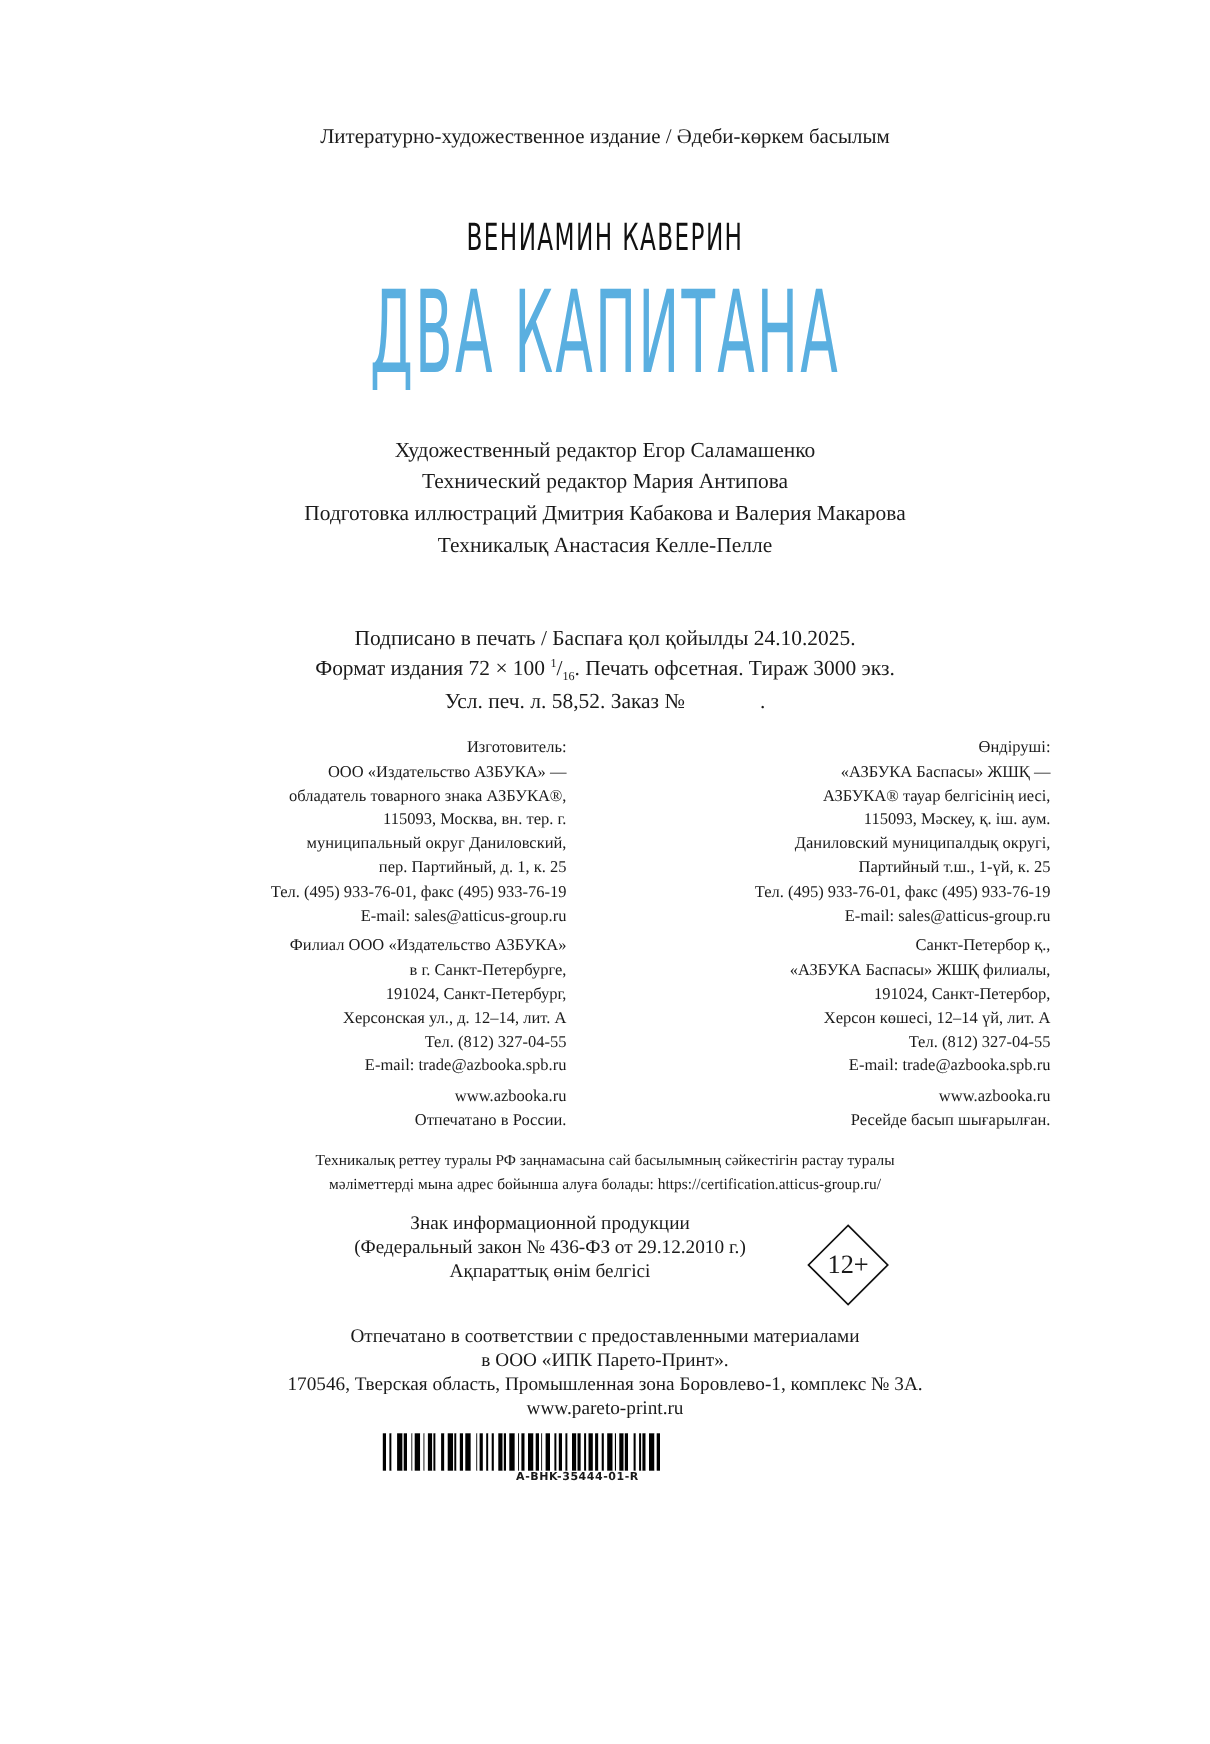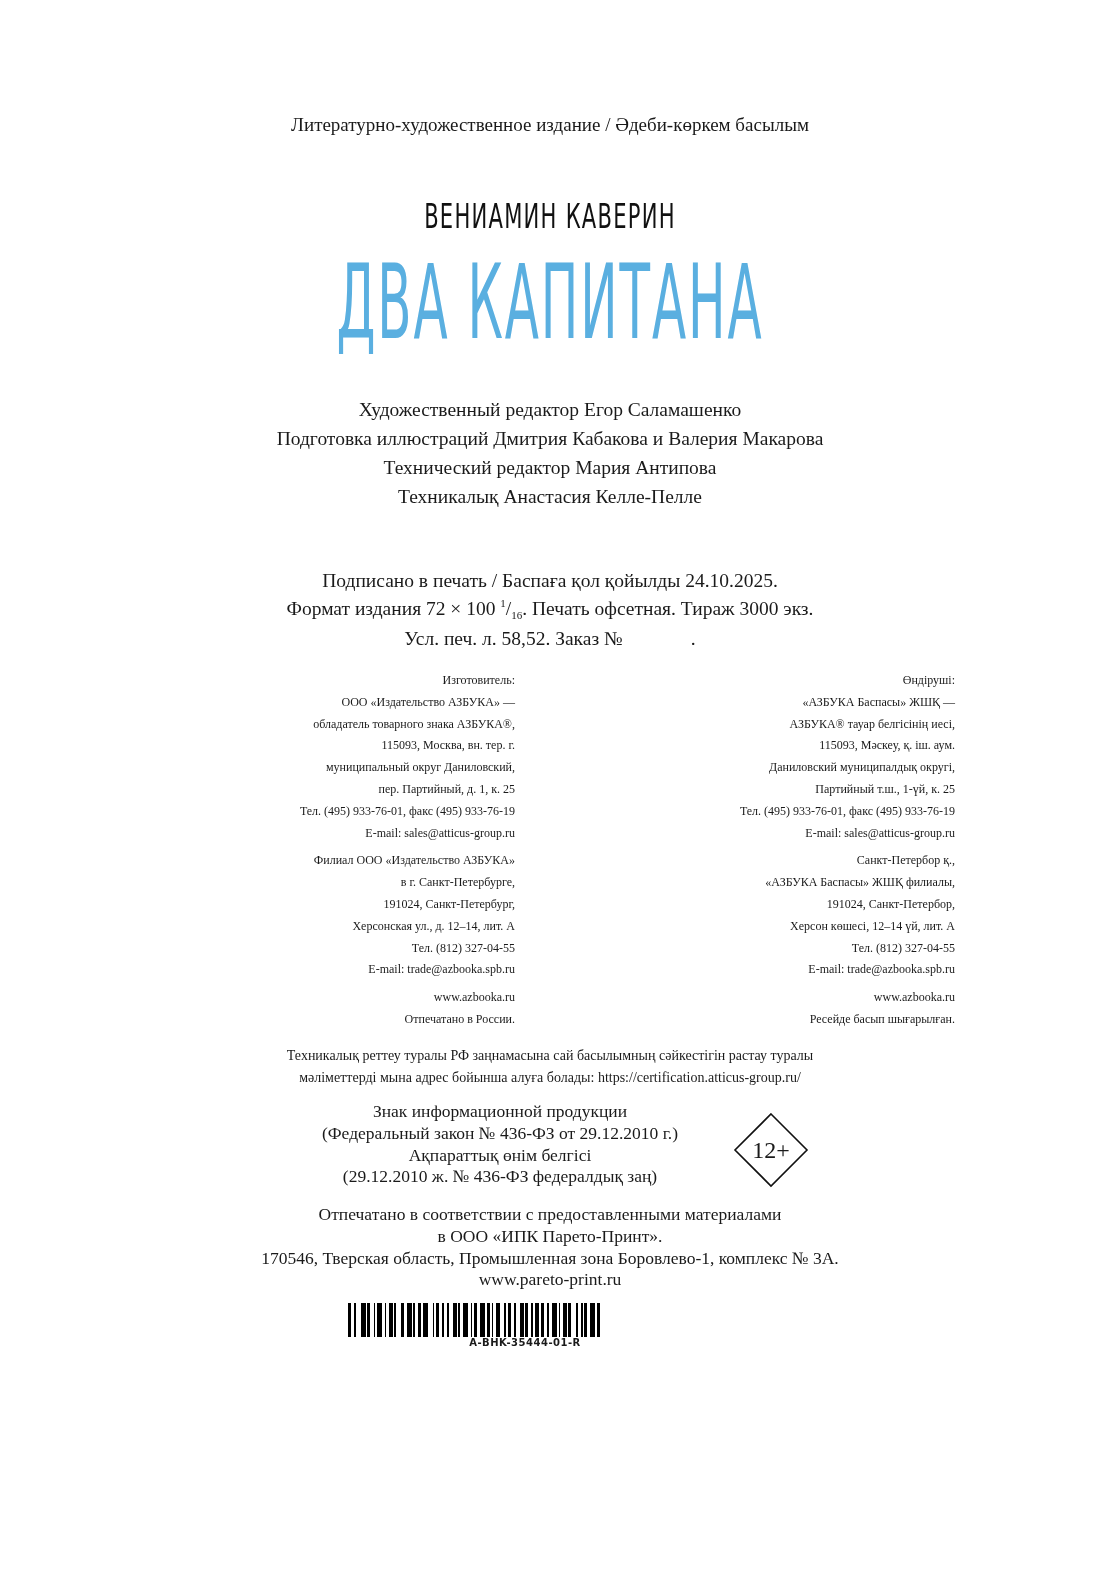--- a/index.html
+++ b/index.html
@@ -8,21 +8,21 @@
   .abs { position: absolute; }
   .center { left: 0; width: 1100px; text-align: center; }
   .edition { top: 114px; font-size: 19px; }
   .author { top: 196px; font-family: "DejaVu Sans", sans-serif; font-size: 34px;
             letter-spacing: 2px; transform: scaleX(0.62); transform-origin: center; color:#111; }
   .title { top: 242px; font-family: "DejaVu Sans", sans-serif; font-size: 104px;
            color: #5AAFE0; transform: scaleX(0.48); transform-origin: center; line-height: 120px; letter-spacing: 4px; }
   .credits { top: 395px; font-size: 19.5px; line-height: 29px; }
   .signed { top: 569px; font-size: 19.5px; line-height: 23px; }
   .signed sup, .signed sub { font-size: 11px; }
-  .col { top: 670px; font-size: 12px; line-height: 21.8px; }
+  .col { top: 670px; font-size: 15px; line-height: 21.8px; }
   .col-left { left: 120px; width: 395px; text-align: right; }
   .col-right { left: 535px; width: 420px; text-align: right; }
   .col .gap { height: 6px; }
   .tech { top: 1045px; font-size: 14px; line-height: 21.8px; }
   .sign-text { left: 270px; width: 460px; top: 1101px; text-align: center; font-size: 17.5px; line-height: 21.8px; }
   .badge { left: 733px; top: 1112px; width: 76px; height: 76px; }
   .printed { top: 1204px; font-size: 17.5px; line-height: 21.8px; }
   .barcode { left: 348px; top: 1303px; width: 354px; height: 34px; display: flex; align-items: stretch; }
   .barcode span { display: block; background: #000; }
   .barcode-label { left: 348px; top: 1337px; width: 354px; text-align: center;
@@ -30,22 +30,22 @@
 </style>
 </head>
 <body>
 
 <div class="abs center edition">Литературно-художественное издание / Әдеби-көркем басылым</div>
 <div class="abs center author">ВЕНИАМИН КАВЕРИН</div>
 <div class="abs center title">ДВА КАПИТАНА</div>
 
 <div class="abs center credits">
   <div>Художественный редактор Егор Саламашенко</div>
+  <div>Технический редактор Мария Антипова</div>
   <div>Подготовка иллюстраций Дмитрия Кабакова и Валерия Макарова</div>
-  <div>Технический редактор Мария Антипова</div>
   <div>Техникалық Анастасия Келле-Пелле</div>
 </div>
 
 <div class="abs center signed">
   <div>Подписано в печать / Баспаға қол қойылды 24.10.2025.</div>
   <div><span>Формат издания 72 × 100 </span><sup>1</sup><span>/</span><sub>16</sub><span>. Печать офсетная. Тираж 3000 экз.</span></div>
   <div style="white-space:pre;">Усл. печ. л. 58,52. Заказ №              .</div>
 </div>
 
 <div class="abs col col-left">
@@ -92,21 +92,20 @@
 
 <div class="abs center tech">
   <div>Техникалық реттеу туралы РФ заңнамасына сай басылымның сәйкестігін растау туралы</div>
   <div>мәліметтерді мына адрес бойынша алуға болады: https://certification.atticus-group.ru/</div>
 </div>
 
 <div class="abs sign-text">
   <div>Знак информационной продукции</div>
   <div>(Федеральный закон № 436-ФЗ от 29.12.2010 г.)</div>
   <div>Ақпараттық өнім белгісі</div>
-  <div>(29.12.2010 ж. № 436-ФЗ федералдық заң)</div>
 </div>
 
 <div class="abs badge">
   <svg width="76" height="76" viewBox="0 0 76 76">
     <polygon points="38,2 74,38 38,74 2,38" fill="none" stroke="#111" stroke-width="1.6"></polygon>
   </svg>
   <div style="position:absolute;left:0;top:0;width:76px;height:76px;line-height:76px;text-align:center;font-size:24px;">12+</div>
 </div>
 
 <div class="abs center printed">

